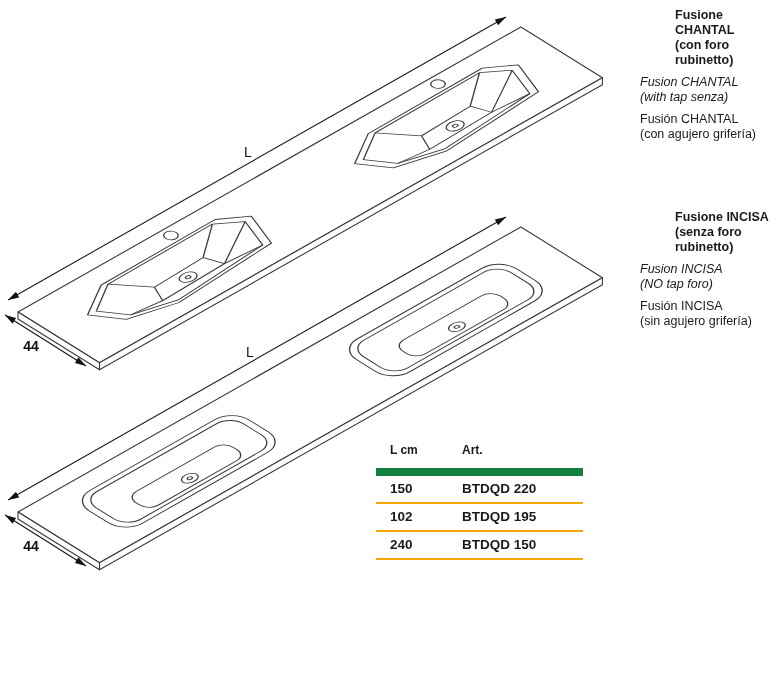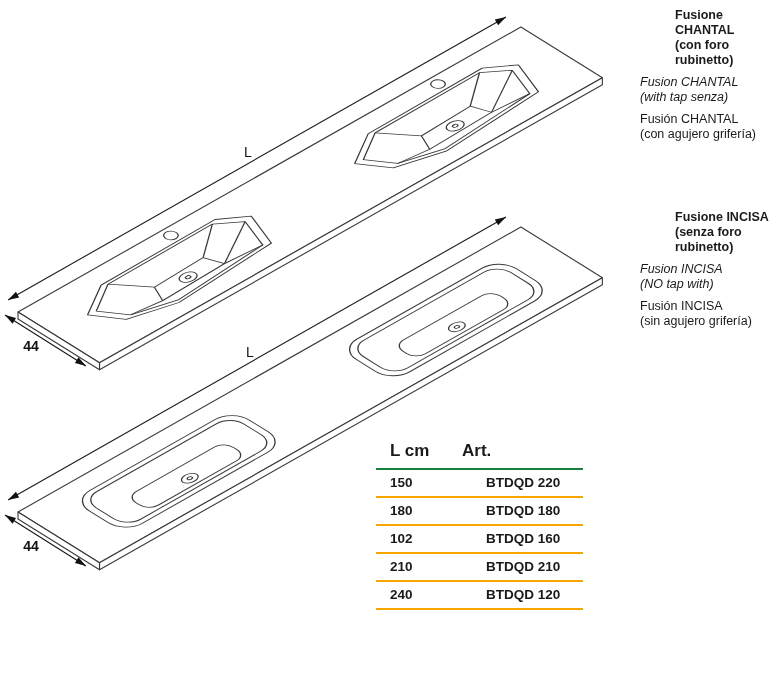--- a/index.html
+++ b/index.html
@@ -20,23 +20,23 @@
 
   
   .product-label { position:absolute; left:640px; width:136px; font-size:12.5px; line-height:15px; }
   .lbl-bold   { font-weight:700;margin-left:35px; }
   .lbl-italic { font-style:italic; }
   .gap { margin-top:7px; }
 
   
   .size-table { position:absolute; left:376px; top:438px; width:207px; }
   .t-head { display:flex; padding:4px 0 9px 14px; line-height:17px;
-            border-bottom:2px solid #15803d; font-weight:700; font-size:17px; }
+            border-bottom:8px solid #15803d; font-weight:700; font-size:12px; }
   .t-row  { display:flex; padding:6px 0 6px 14px; line-height:14px;
-            border-bottom:2px solid var(--accent, #F7A600); font-weight:700; font-size:13.5px;gap:24px; }
+            border-bottom:2px solid var(--accent, #F7A600); font-weight:700; font-size:13.5px; }
   .t-head span:first-child, .t-row span:first-child { width:72px; }
 </style>
 </head>
 <body>
 
 <div class="page">
 
   <svg class="drawing-svg" width="640" height="674" viewBox="0 0 640 674">
     <defs>
       <marker id="mS" markerWidth="12" markerHeight="8" refX="1" refY="4" orient="auto">
@@ -120,45 +120,37 @@
     <div class="lbl-italic gap">Fusion CHANTAL</div>
     <div class="lbl-italic">(with tap senza)</div>
     <div class="gap">Fusión CHANTAL</div>
     <div>(con agujero grifería)</div>
   </div>
 
   <div class="product-label" style="top:210px">
     <div class="lbl-bold">Fusione INCISA</div>
     <div class="lbl-bold">(senza foro rubinetto)</div>
     <div class="lbl-italic gap">Fusion INCISA</div>
-    <div class="lbl-italic">(NO tap with)</div>
+    <div class="lbl-italic">(NO tap foro)</div>
     <div class="gap">Fusión INCISA</div>
     <div>(sin agujero grifería)</div>
   </div>
 
   <div class="size-table">
     <div class="t-head">
       <span>L cm</span>
       <span>Art.</span>
     </div>
     <div class="t-row">
       <span>150</span>
       <span>BTDQD 220</span>
     </div>
     <div class="t-row">
-      <span>180</span>
-      <span>BTDQD 180</span>
-    </div>
-    <div class="t-row">
       <span>102</span>
-      <span>BTDQD 160</span>
-    </div>
-    <div class="t-row">
-      <span>210</span>
-      <span>BTDQD 210</span>
+      <span>BTDQD 195</span>
     </div>
     <div class="t-row">
       <span>240</span>
-      <span>BTDQD 120</span>
+      <span>BTDQD 150</span>
     </div>
   </div>
 
 </div>
 
 </body></html>

